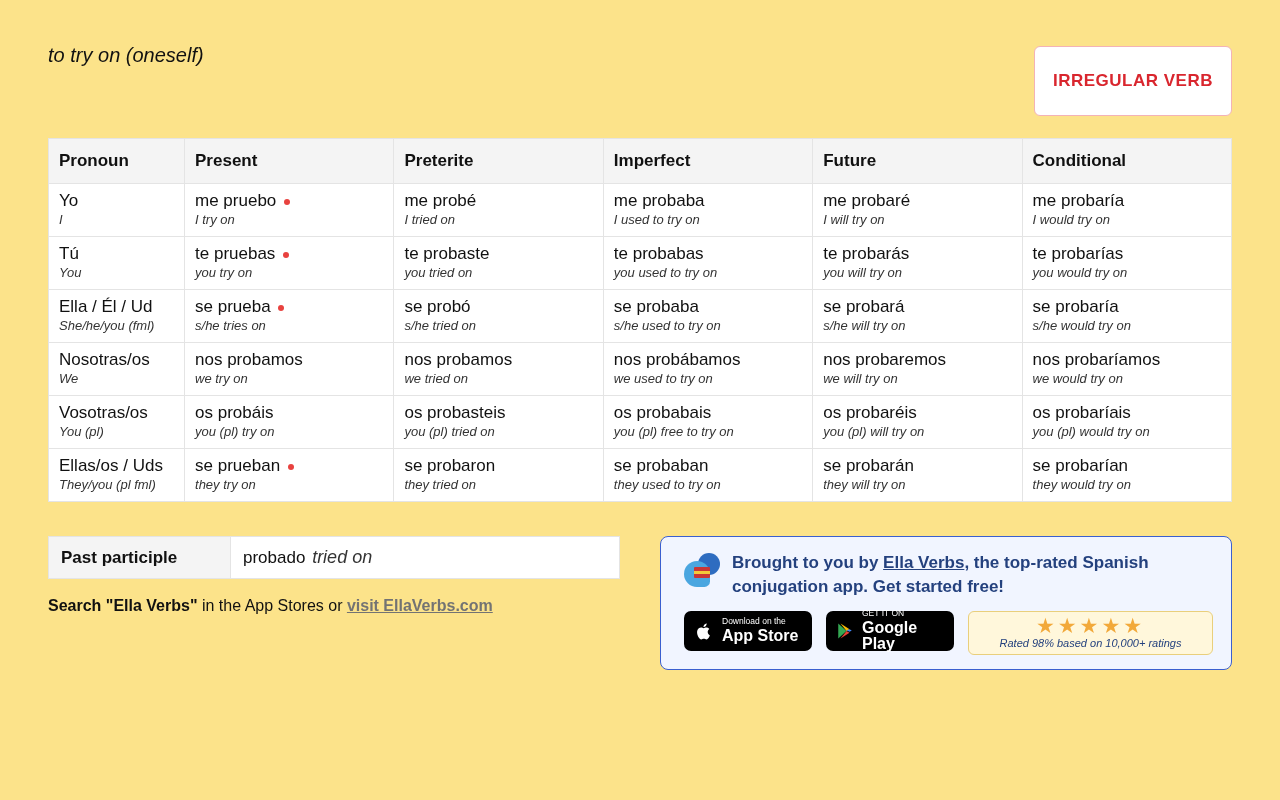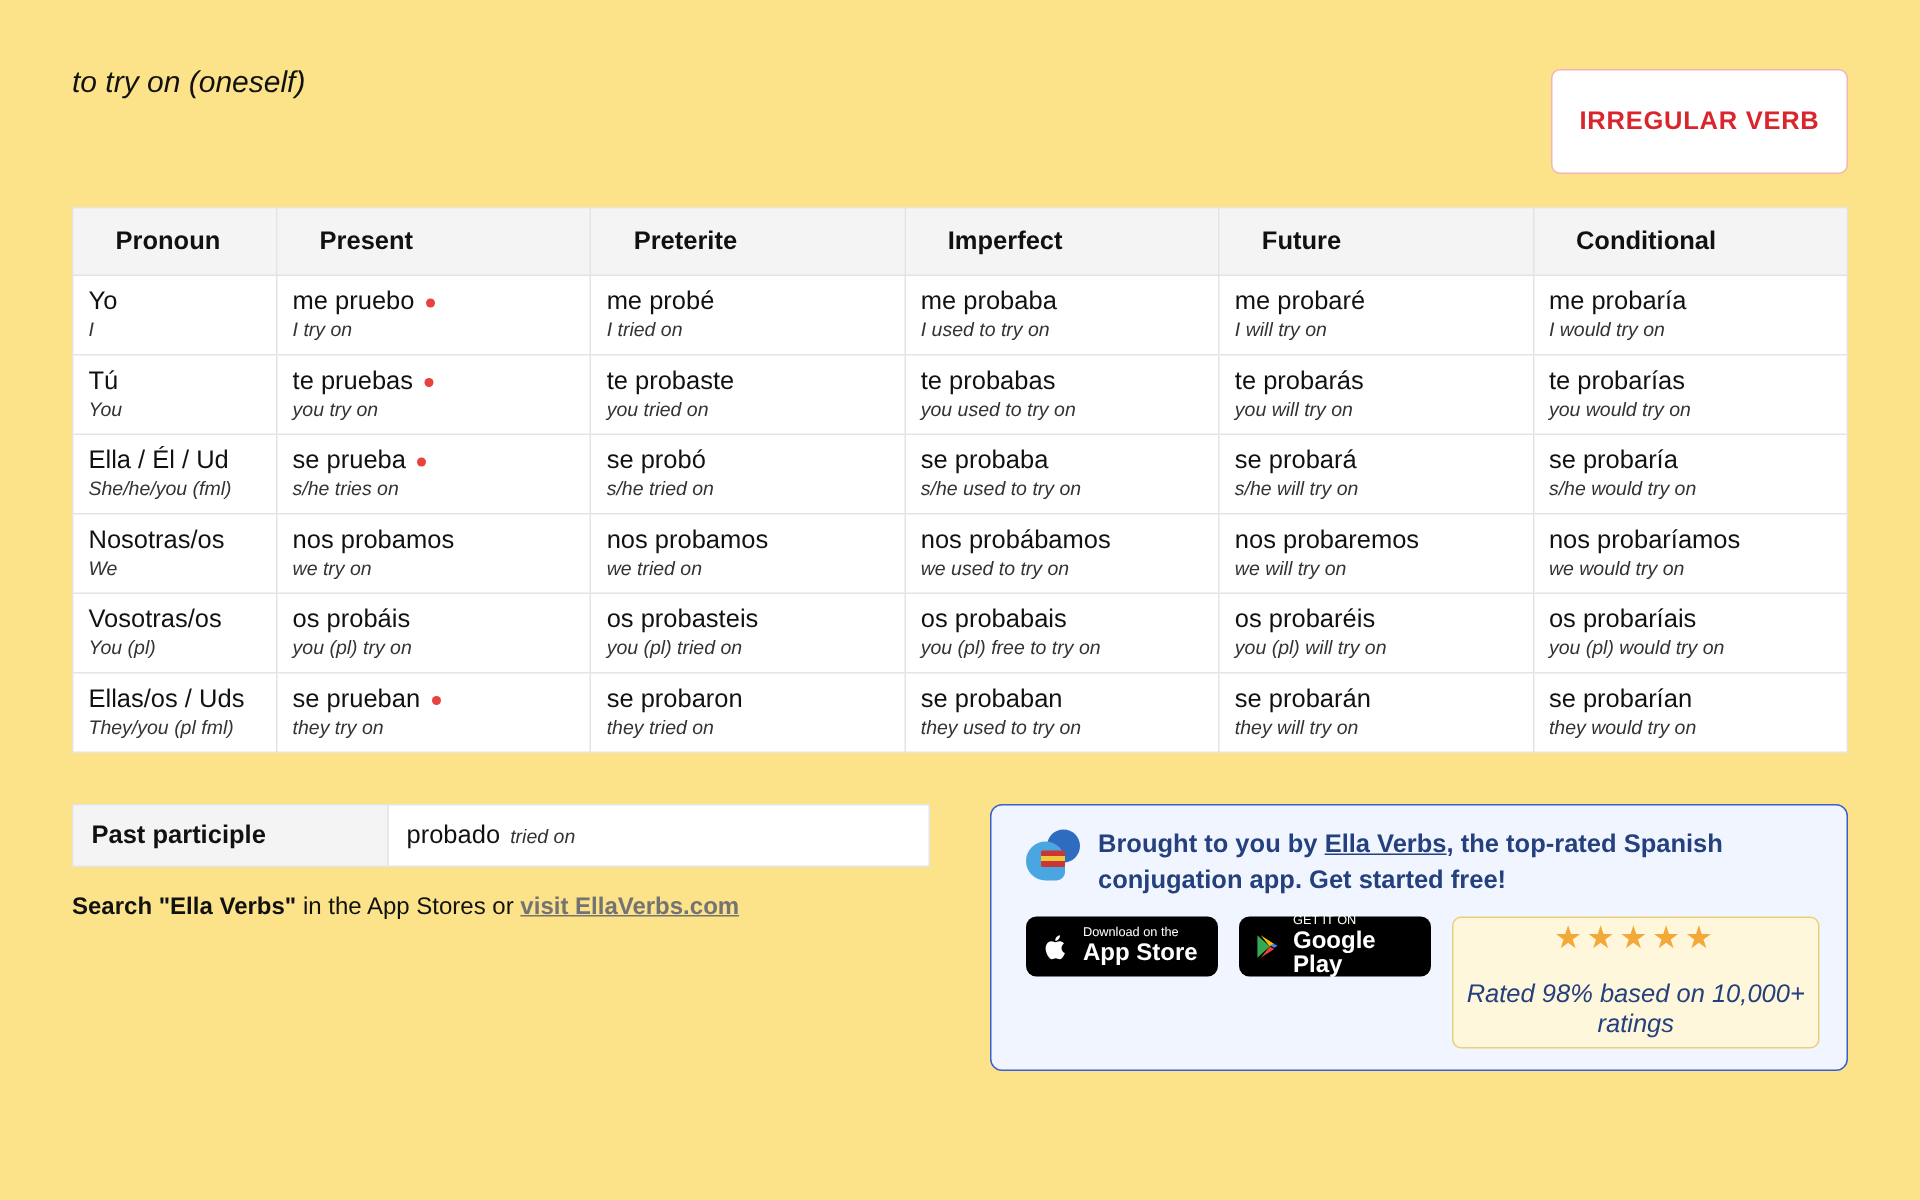--- a/index.html
+++ b/index.html
@@ -46,21 +46,21 @@
     font-size: 17px;
   }
   table.conj th, table.conj td {
     border: 1px solid #e4e4e4;
     text-align: left;
     vertical-align: top;
   }
   table.conj th {
     background: #f4f4f4;
     font-weight: 600;
-    padding: 12px 28px;
+    padding: 12px 10px;
     font-size: 17px;
   }
   table.conj td { padding: 7px 10px 9px 10px; }
   .spa { font-size: 17px; }
   .eng {
     font-style: italic;
     font-size: 13px;
     color: #333;
     margin-top: 1px;
   }
@@ -84,29 +84,29 @@
     border-collapse: collapse;
     background: #fff;
     font-size: 17px;
   }
   table.forms th {
     background: #f4f4f4;
     text-align: left;
     font-weight: 600;
     padding: 10px 12px;
     border: 1px solid #e4e4e4;
-    width: 210px;
+    width: 182px;
   }
   table.forms td {
     padding: 10px 12px;
     border: 1px solid #e4e4e4;
   }
   .sm {
     font-style: italic;
-    font-size: 13px;
+    font-size: 18px;
     color: #333;
     margin-left: 2px;
   }
   .search-line {
     margin-top: 18px;
     font-size: 16px;
   }
   .search-line a {
     color: #737373;
     text-decoration: underline;
@@ -176,21 +176,21 @@
   .rating-box {
     flex: 1;
     border: 1px solid #e9cf7c;
     background: #fff7db;
     border-radius: 6px;
     text-align: center;
     padding: 3px 8px 5px;
     color: #24417e;
   }
   .stars { color: #f2a93a; font-size: 21px; letter-spacing: 3px; line-height:1;}
-  .rating-txt { font-size: 17px; font-style: italic; margin-top: 17px;}
+  .rating-txt { font-size: 11px; font-style: italic; margin-top: 1px;}
   col.c0 { width: 11.5%; }
   col.c { width: 17.7%; }
 </style>
 </head>
 <body>
 
 <div class="header-row">
   <div>
     <div class="subtitle">to try on (oneself)</div>
   </div>

